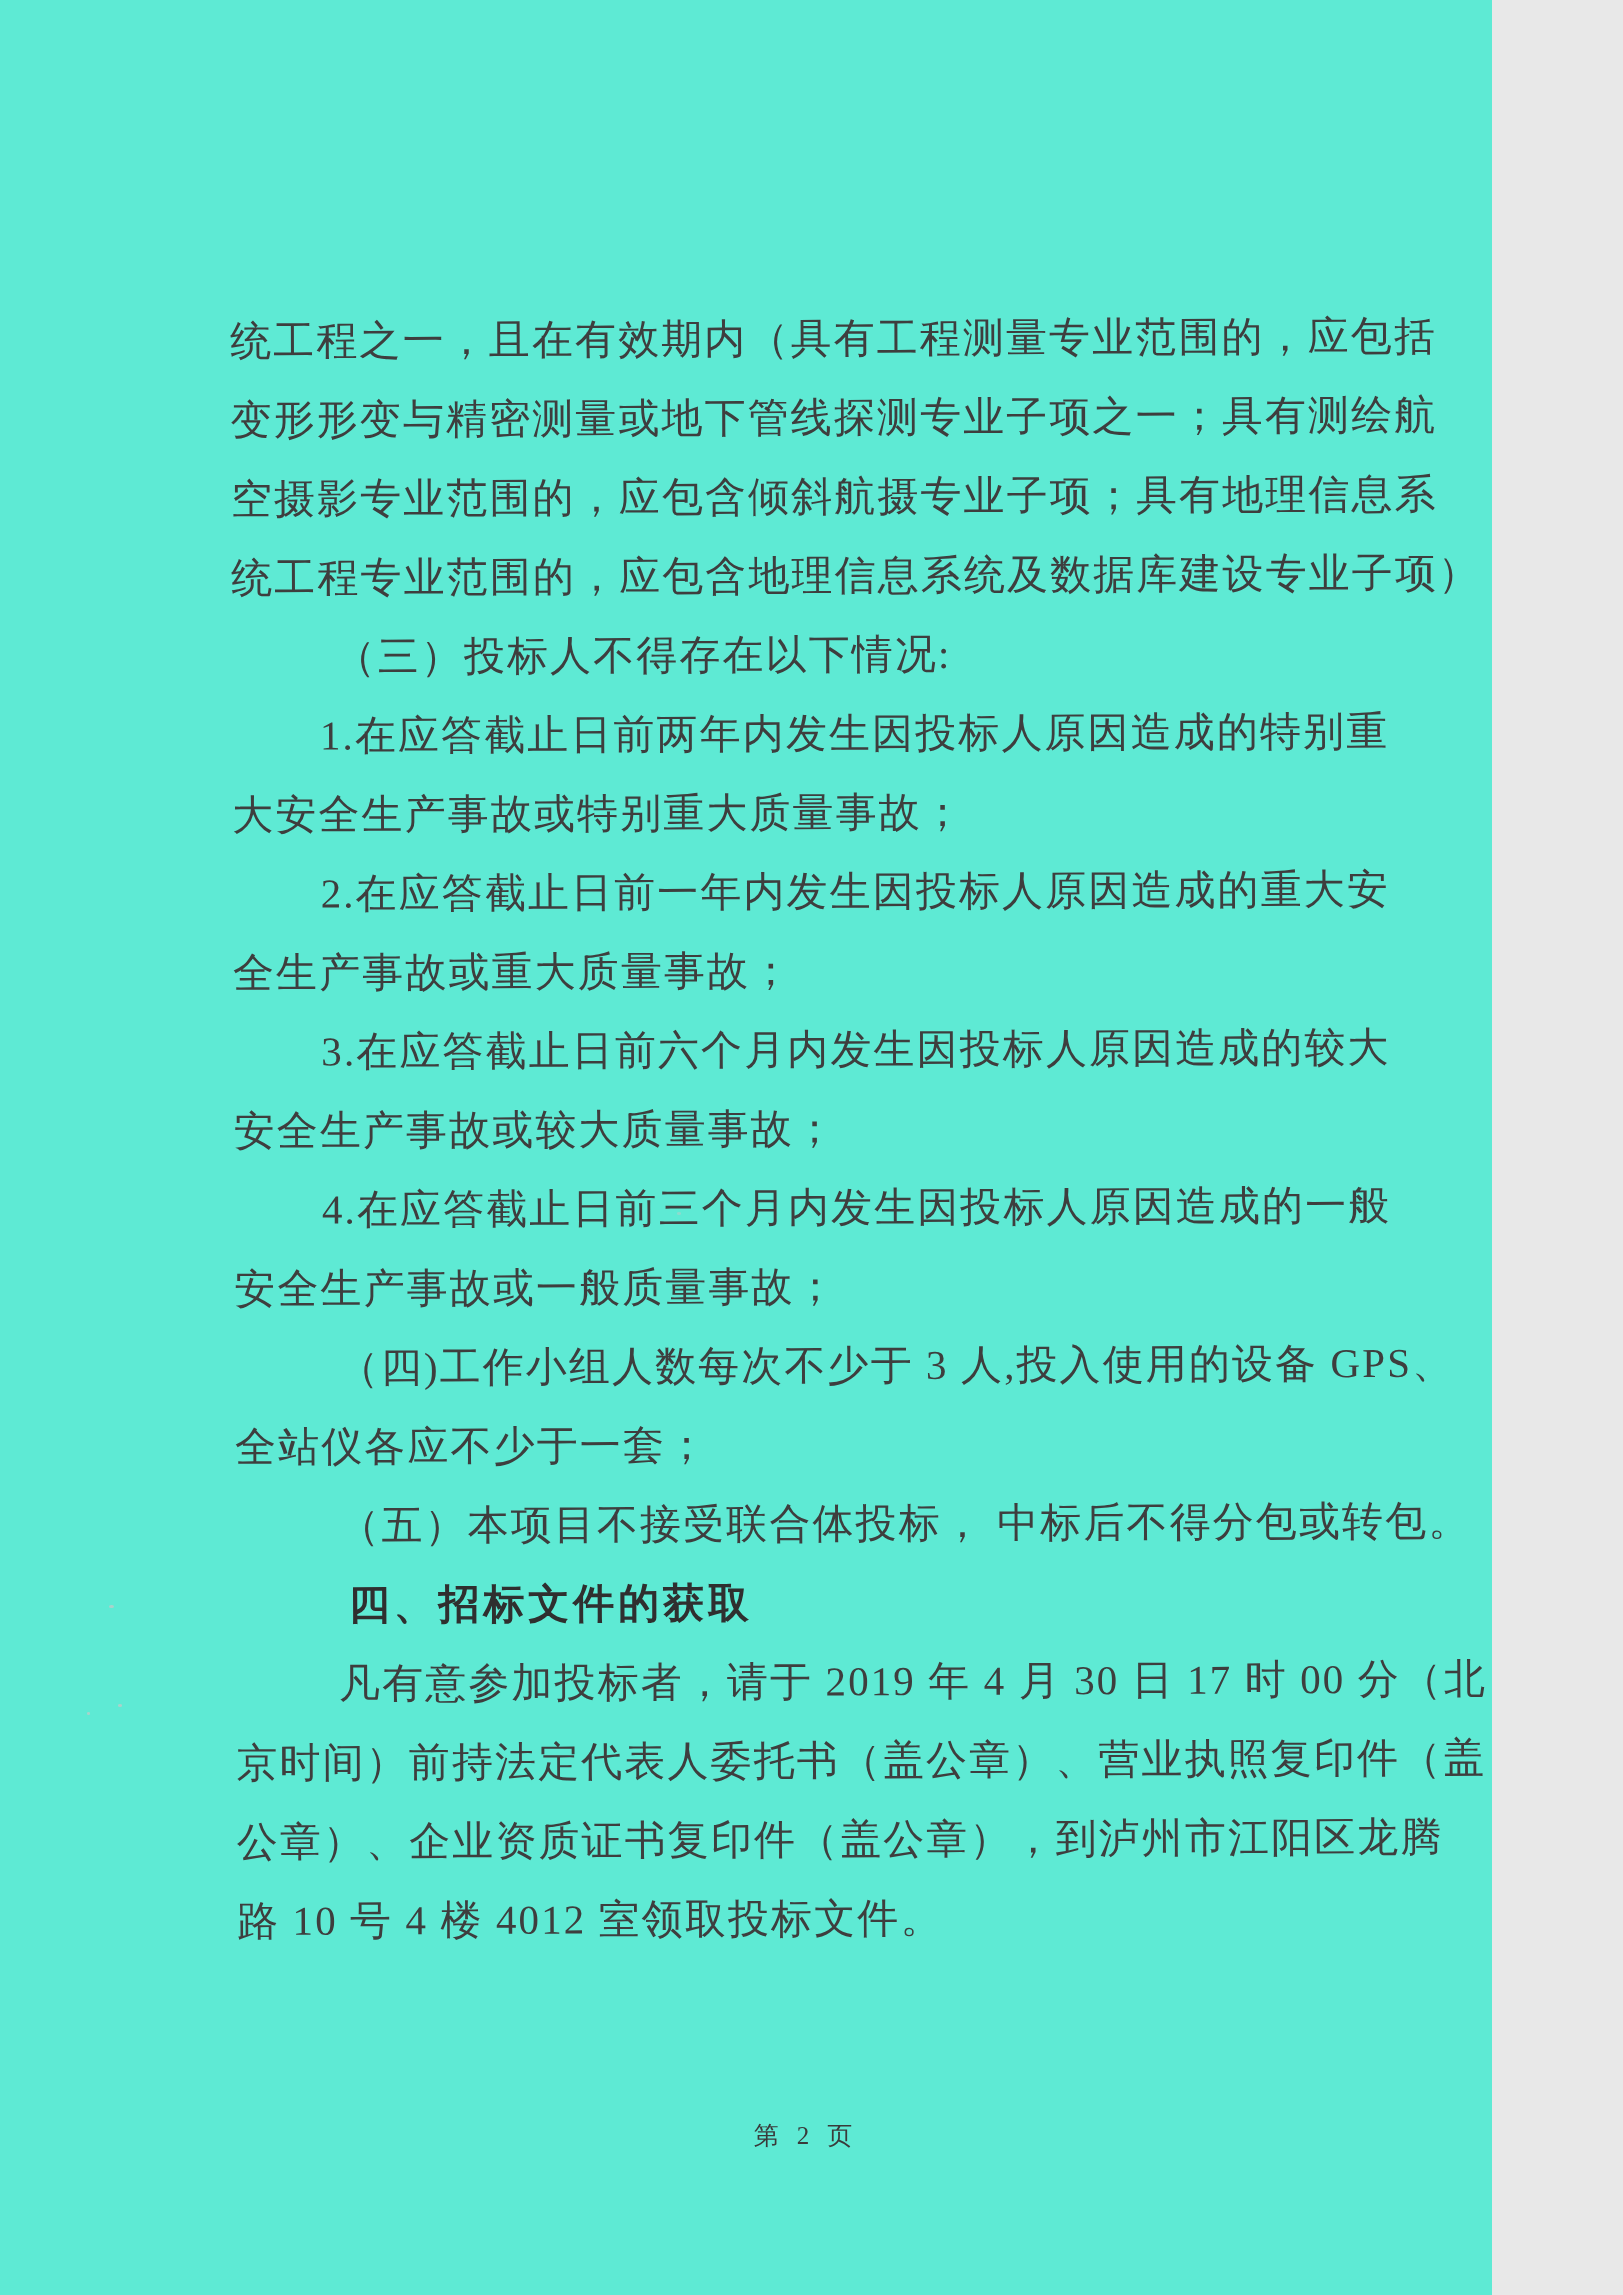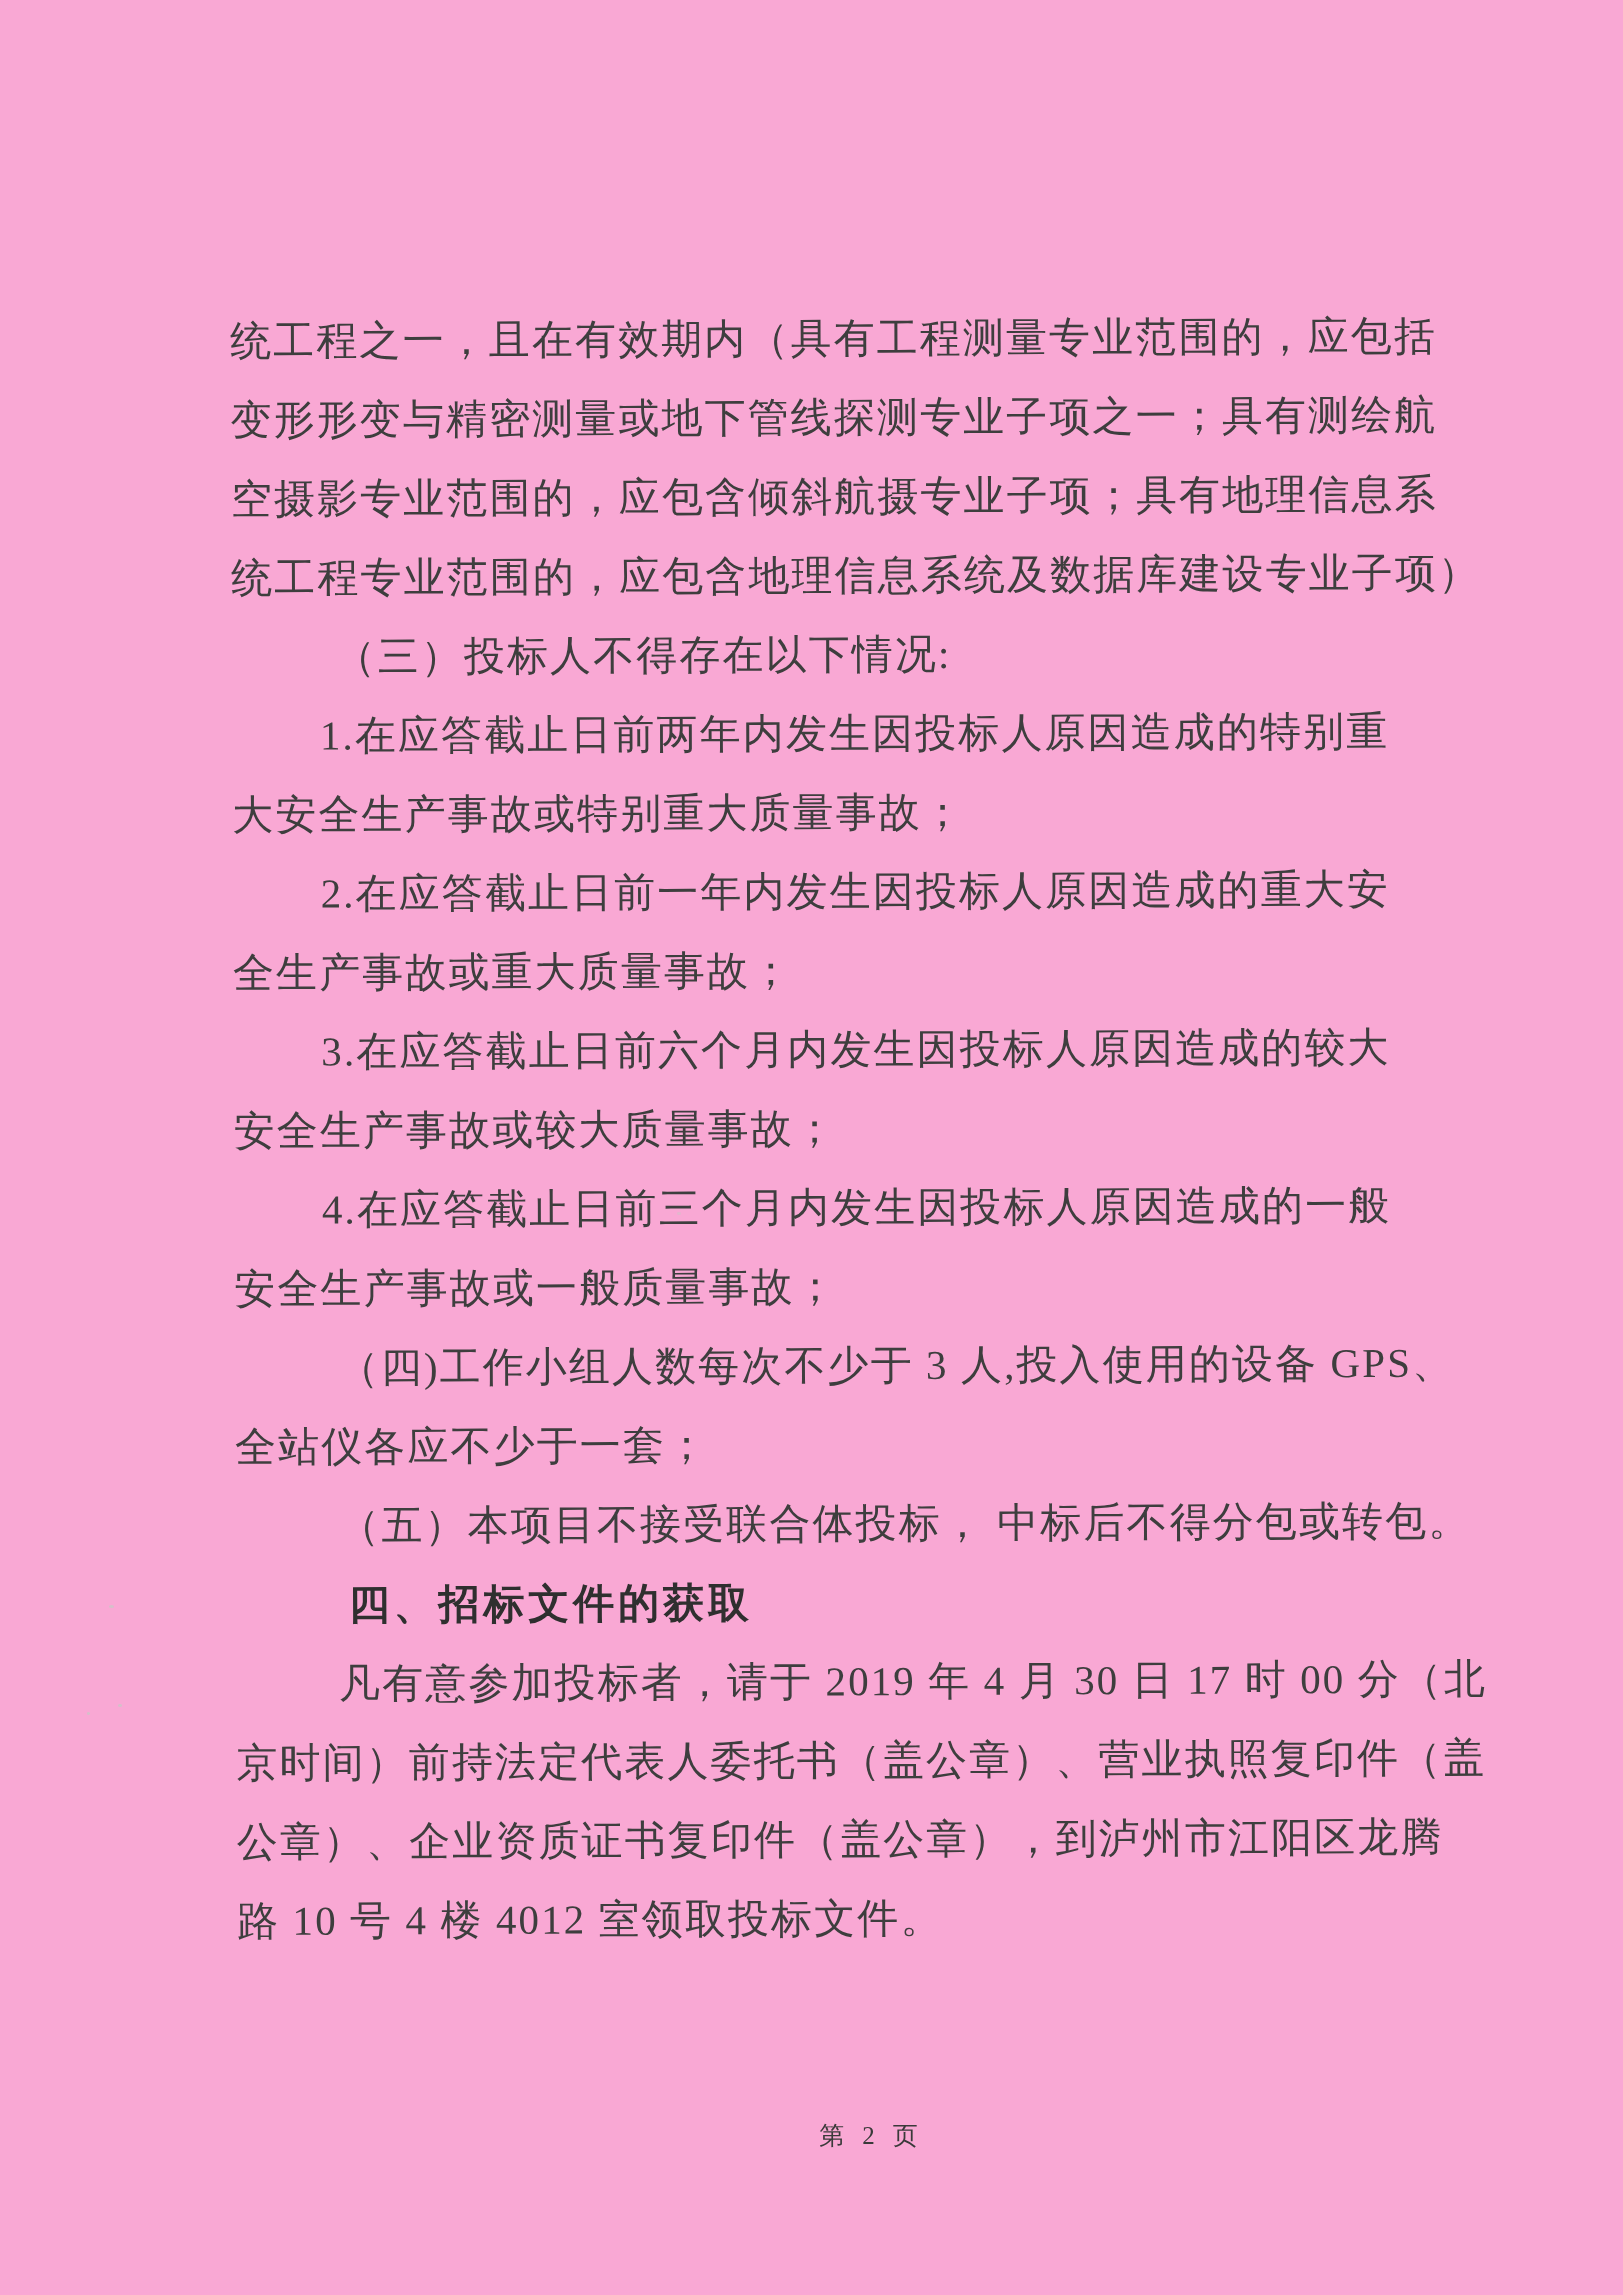--- a/index.html
+++ b/index.html
@@ -3,23 +3,23 @@
 <meta charset="utf-8">
 <title>Scanned Document Page</title>
 <style>
   html, body {
     margin: 0;
     padding: 0;
     background: #e8e8e8;
   }
   .page {
     position: relative;
-    width: 1623px;
+    width: 1492px;
     height: 2295px;
-    background: #f9a8d4;
+    background: #5eead4;
     overflow: hidden;
     font-family: "Liberation Serif", "DejaVu Serif", serif;
   }
   .textblock {
     position: absolute;
     left: 230px;
     top: 302px;
     width: 1198px;
     transform: rotate(-0.25deg);
     transform-origin: 0 0;

